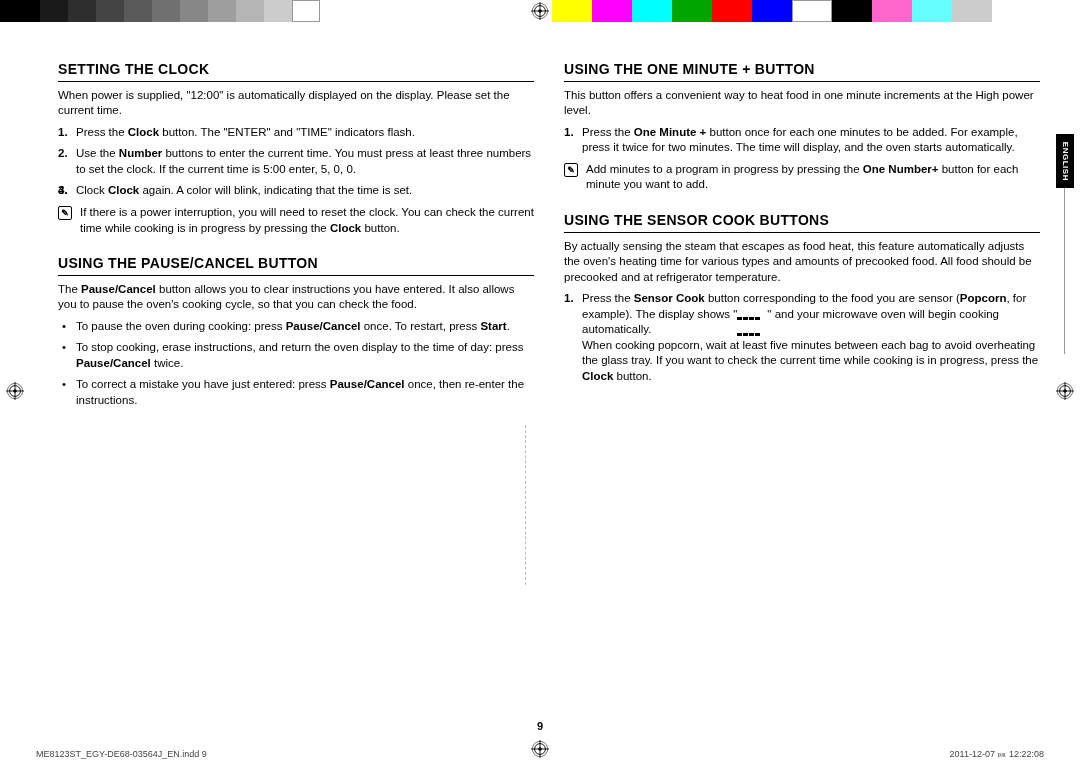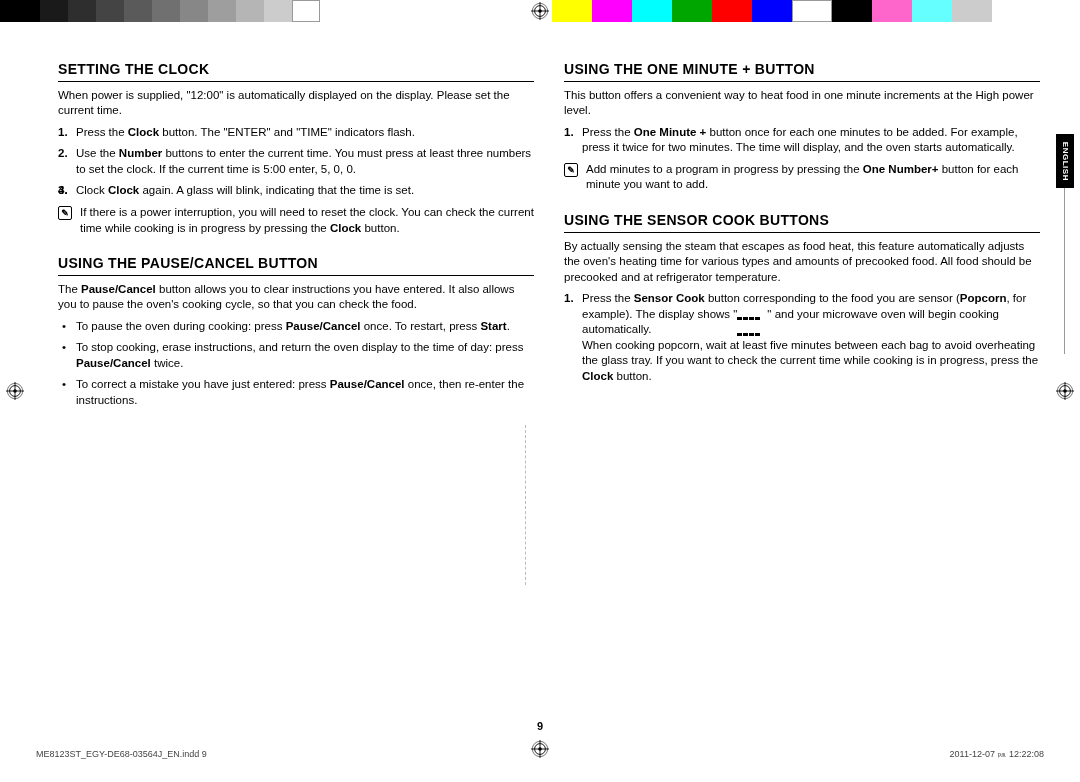--- a/index.html
+++ b/index.html
@@ -215,21 +215,21 @@
 
 <div class="page">
 
   <div class="col">
     <h2>Setting the clock</h2>
     <p>When power is supplied, "12:00" is automatically displayed on the display. Please set the current time.</p>
     <ol>
       <li><span class="num">1.</span><span>Press the </span><b>Clock</b><span> button. The "ENTER" and "TIME" indicators flash.</span></li>
       <li><span class="num">2.</span><span>Use the </span><b>Number</b><span> buttons to enter the current time. You must press at least three numbers to set the clock. If the current time is 5:00 enter, 5, 0, 0.</span></li>
       <li><span class="num">3.</span></li>
-      <li><span class="num">4.</span><span>Clock </span><b>Clock</b><span> again. A glass will blink, indicating that the time is set.</span></li>
+      <li><span class="num">4.</span><span>Clock </span><b>Clock</b><span> again. A color will blink, indicating that the time is set.</span></li>
     </ol>
     <div class="note">
       <span class="note-icon">✎</span>
       <span>If there is a power interruption, you will need to reset the clock. You can check the current time while cooking is in progress by pressing the </span><b>Clock</b><span> button.</span>
     </div>
 
     <h2>Using the pause/cancel button</h2>
     <p><span>The </span><b>Pause/Cancel</b><span> button allows you to clear instructions you have entered. It also allows you to pause the oven's cooking cycle, so that you can check the food.</span></p>
     <ul>
       <li><span>To pause the oven during cooking: press </span><b>Pause/Cancel</b><span> once. To restart, press </span><b>Start</b><span>.</span></li>

